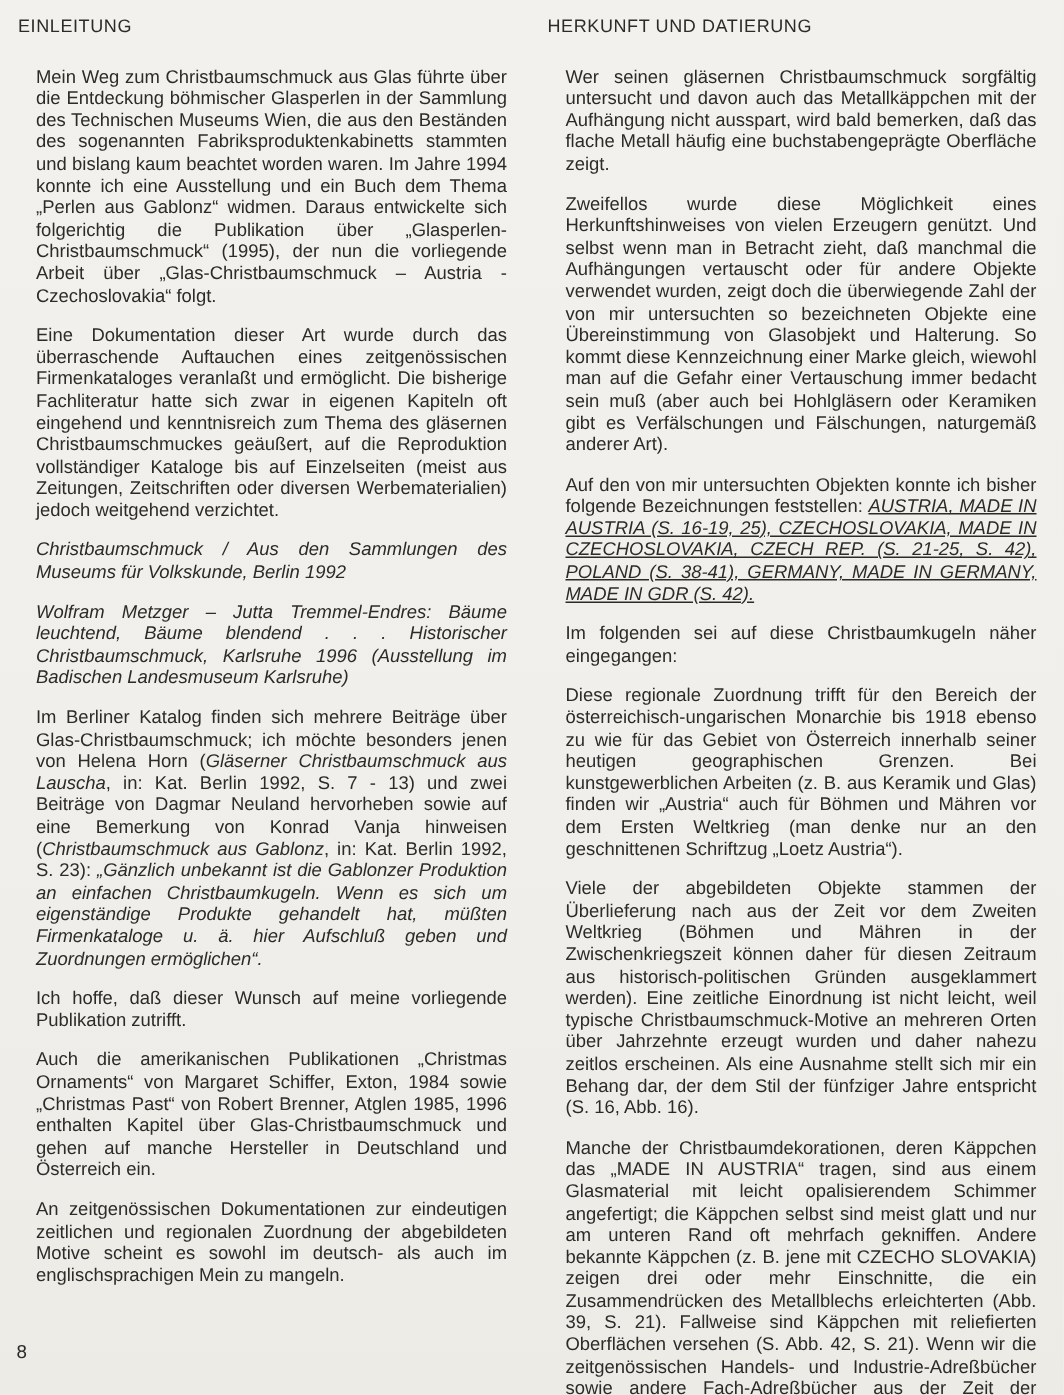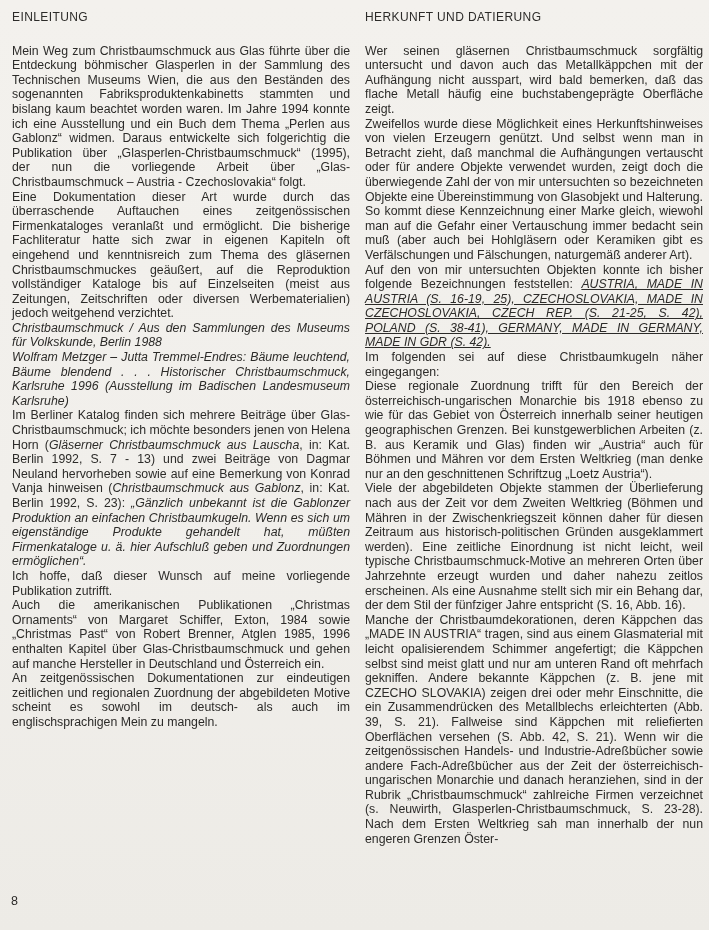--- a/index.html
+++ b/index.html
@@ -11,21 +11,21 @@
   .page {
     position: absolute; inset: 0;
     font-family: "Liberation Sans", sans-serif;
     color: #2c2b29;
     background: linear-gradient(180deg, #f3f1ed 0%, #f1efeb 55%, #edebe6 100%);
   }
   .col { position: absolute; top: 10px; width: 338px; }
   .col-left { left: 12px; }
   .col-right { left: 365px; }
   p.body {
-    margin: 0;
+    margin: 12px;
     font-size: 12.3px; line-height: 14.6px;
     text-align: justify;
     hyphens: auto; -webkit-hyphens: auto;
   }
   p.italic { font-style: italic; }
   .sep { margin-top: 13px; }
   .heading {
     font-size: 12px; font-weight: 400;
     letter-spacing: 0.4px;
     line-height: 14.6px;
@@ -39,21 +39,21 @@
 </style>
 </head>
 <body>
 
 <div class="page">
 
   <div class="col col-left">
     <h2 class="heading">EINLEITUNG</h2>
     <p class="body">Mein Weg zum Christbaumschmuck aus Glas führte über die Entdeckung böhmischer Glasperlen in der Sammlung des Technischen Museums Wien, die aus den Beständen des sogenannten Fabriksproduktenkabinetts stammten und bislang kaum beachtet worden waren. Im Jahre 1994 konnte ich eine Ausstellung und ein Buch dem Thema „Perlen aus Gablonz“ widmen. Daraus entwickelte sich folgerichtig die Publikation über „Glasperlen-Christbaumschmuck“ (1995), der nun die vorliegende Arbeit über „Glas-Christbaumschmuck – Austria - Czechoslovakia“ folgt.</p>
     <p class="body">Eine Dokumentation dieser Art wurde durch das überraschende Auftauchen eines zeitgenössischen Firmenkataloges veranlaßt und ermöglicht. Die bisherige Fachliteratur hatte sich zwar in eigenen Kapiteln oft eingehend und kenntnisreich zum Thema des gläsernen Christbaumschmuckes geäußert, auf die Reproduktion vollständiger Kataloge bis auf Einzelseiten (meist aus Zeitungen, Zeitschriften oder diversen Werbematerialien) jedoch weitgehend verzichtet.</p>
-    <p class="body italic sep">Christbaumschmuck / Aus den Sammlungen des Museums für Volkskunde, Berlin 1988</p>
+    <p class="body italic sep">Christbaumschmuck / Aus den Sammlungen des Museums für Volkskunde, Berlin 1992</p>
     <p class="body italic sep">Wolfram Metzger – Jutta Tremmel-Endres: Bäume leuchtend, Bäume blendend . . . Historischer Christbaumschmuck, Karlsruhe 1996 (Ausstellung im Badischen Landesmuseum Karlsruhe)</p>
     <p class="body sep"><span>Im Berliner Katalog finden sich mehrere Beiträge über Glas-Christbaumschmuck; ich möchte besonders jenen von Helena Horn (</span><span style="font-style: italic;">Gläserner Christbaumschmuck aus Lauscha</span><span>, in: Kat. Berlin 1992, S. 7 - 13) und zwei Beiträge von Dagmar Neuland hervorheben sowie auf eine Bemerkung von Konrad Vanja hinweisen (</span><span style="font-style: italic;">Christbaumschmuck aus Gablonz</span><span>, in: Kat. Berlin 1992, S. 23): </span><span style="font-style: italic;">„Gänzlich unbekannt ist die Gablonzer Produktion an einfachen Christbaumkugeln. Wenn es sich um eigenständige Produkte gehandelt hat, müßten Firmenkataloge u. ä. hier Aufschluß geben und Zuordnungen ermöglichen“.</span></p>
     <p class="body">Ich hoffe, daß dieser Wunsch auf meine vorliegende Publikation zutrifft.</p>
     <p class="body">Auch die amerikanischen Publikationen „Christmas Ornaments“ von Margaret Schiffer, Exton, 1984 sowie „Christmas Past“ von Robert Brenner, Atglen 1985, 1996 enthalten Kapitel über Glas-Christbaumschmuck und gehen auf manche Hersteller in Deutschland und Österreich ein.</p>
     <p class="body">An zeitgenössischen Dokumentationen zur eindeutigen zeitlichen und regionalen Zuordnung der abgebildeten Motive scheint es sowohl im deutsch- als auch im englischsprachigen Mein zu mangeln.</p>
   </div>
 
   <div class="col col-right">
     <h2 class="heading">HERKUNFT UND DATIERUNG</h2>
     <p class="body">Wer seinen gläsernen Christbaumschmuck sorgfältig untersucht und davon auch das Metallkäppchen mit der Aufhängung nicht ausspart, wird bald bemerken, daß das flache Metall häufig eine buchstabengeprägte Oberfläche zeigt.</p>

